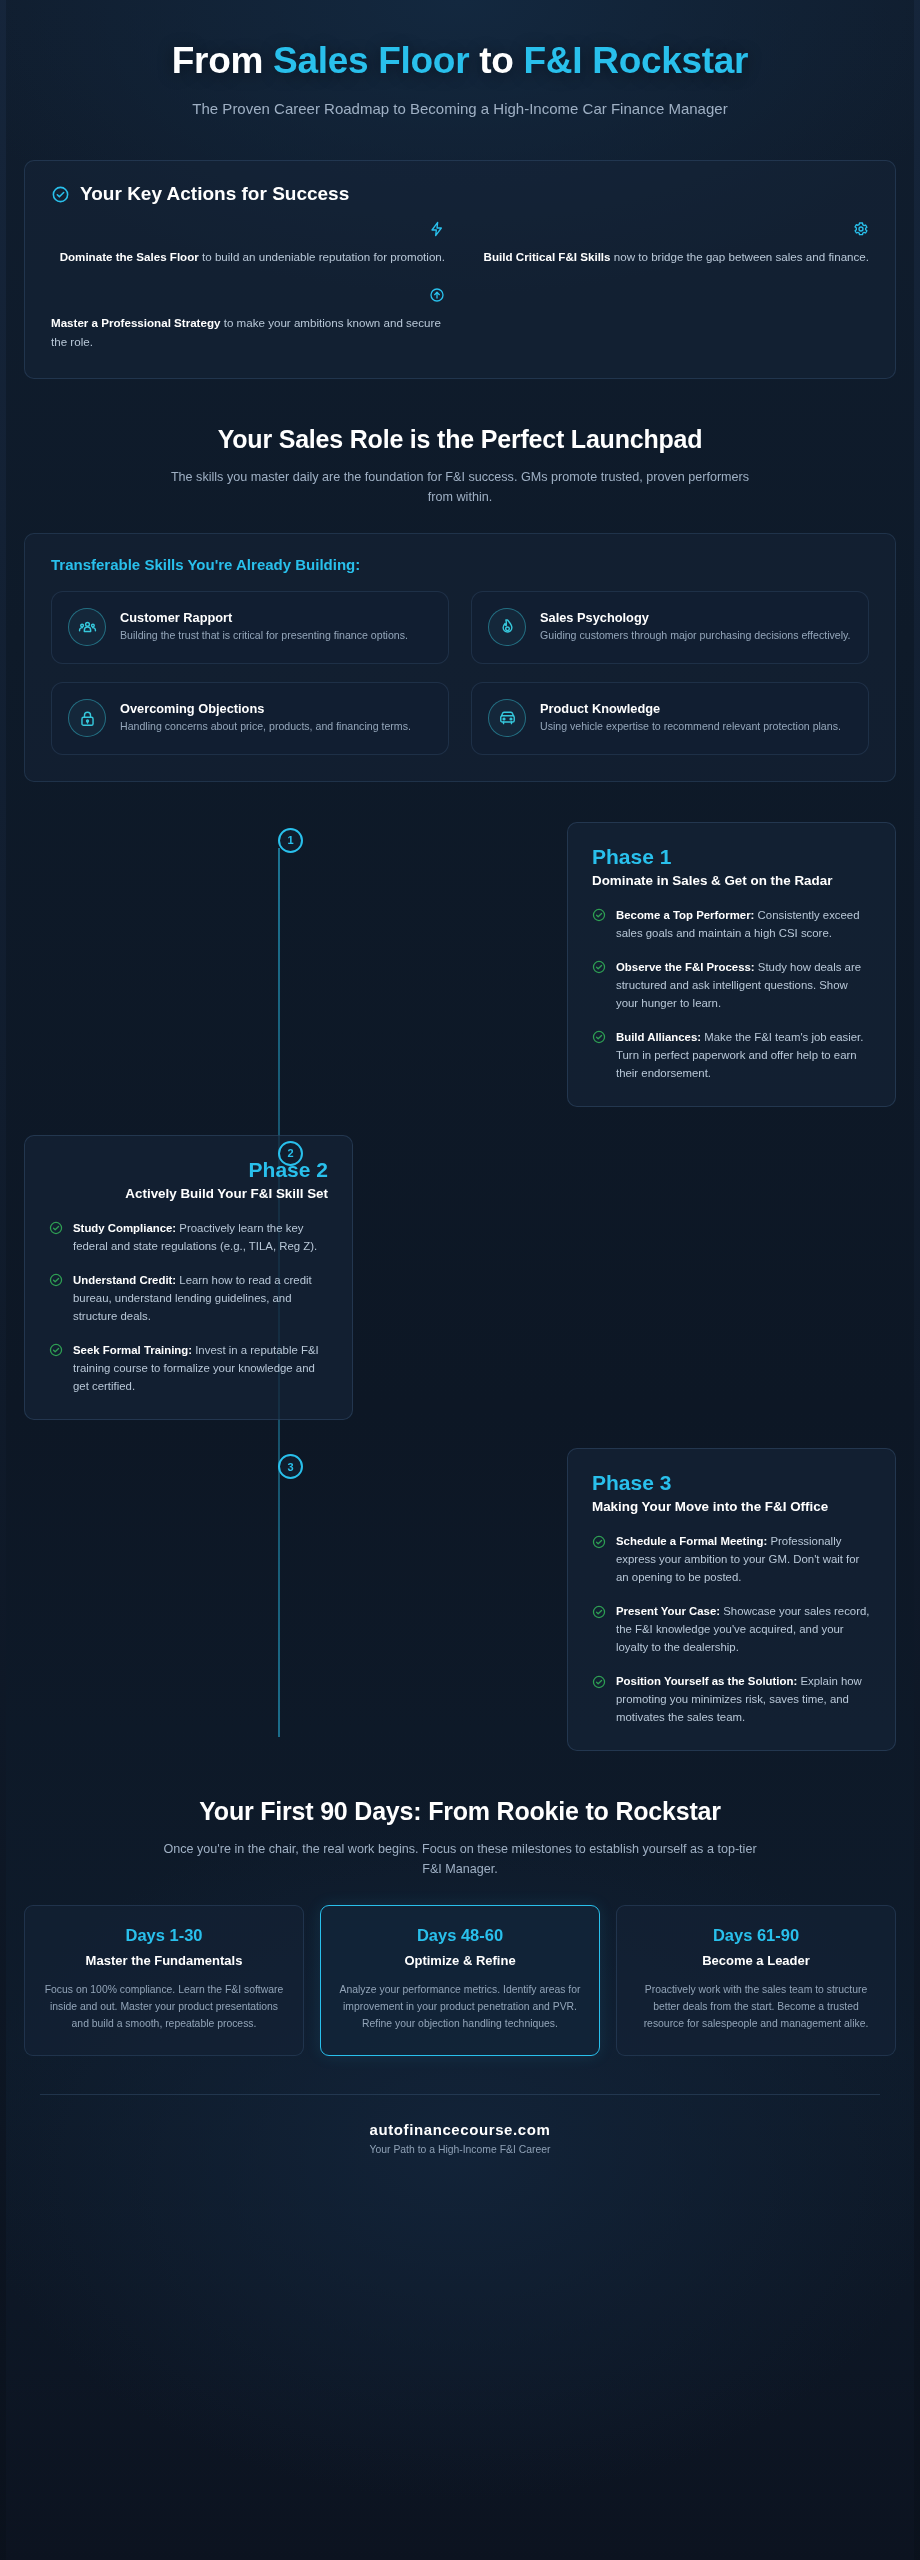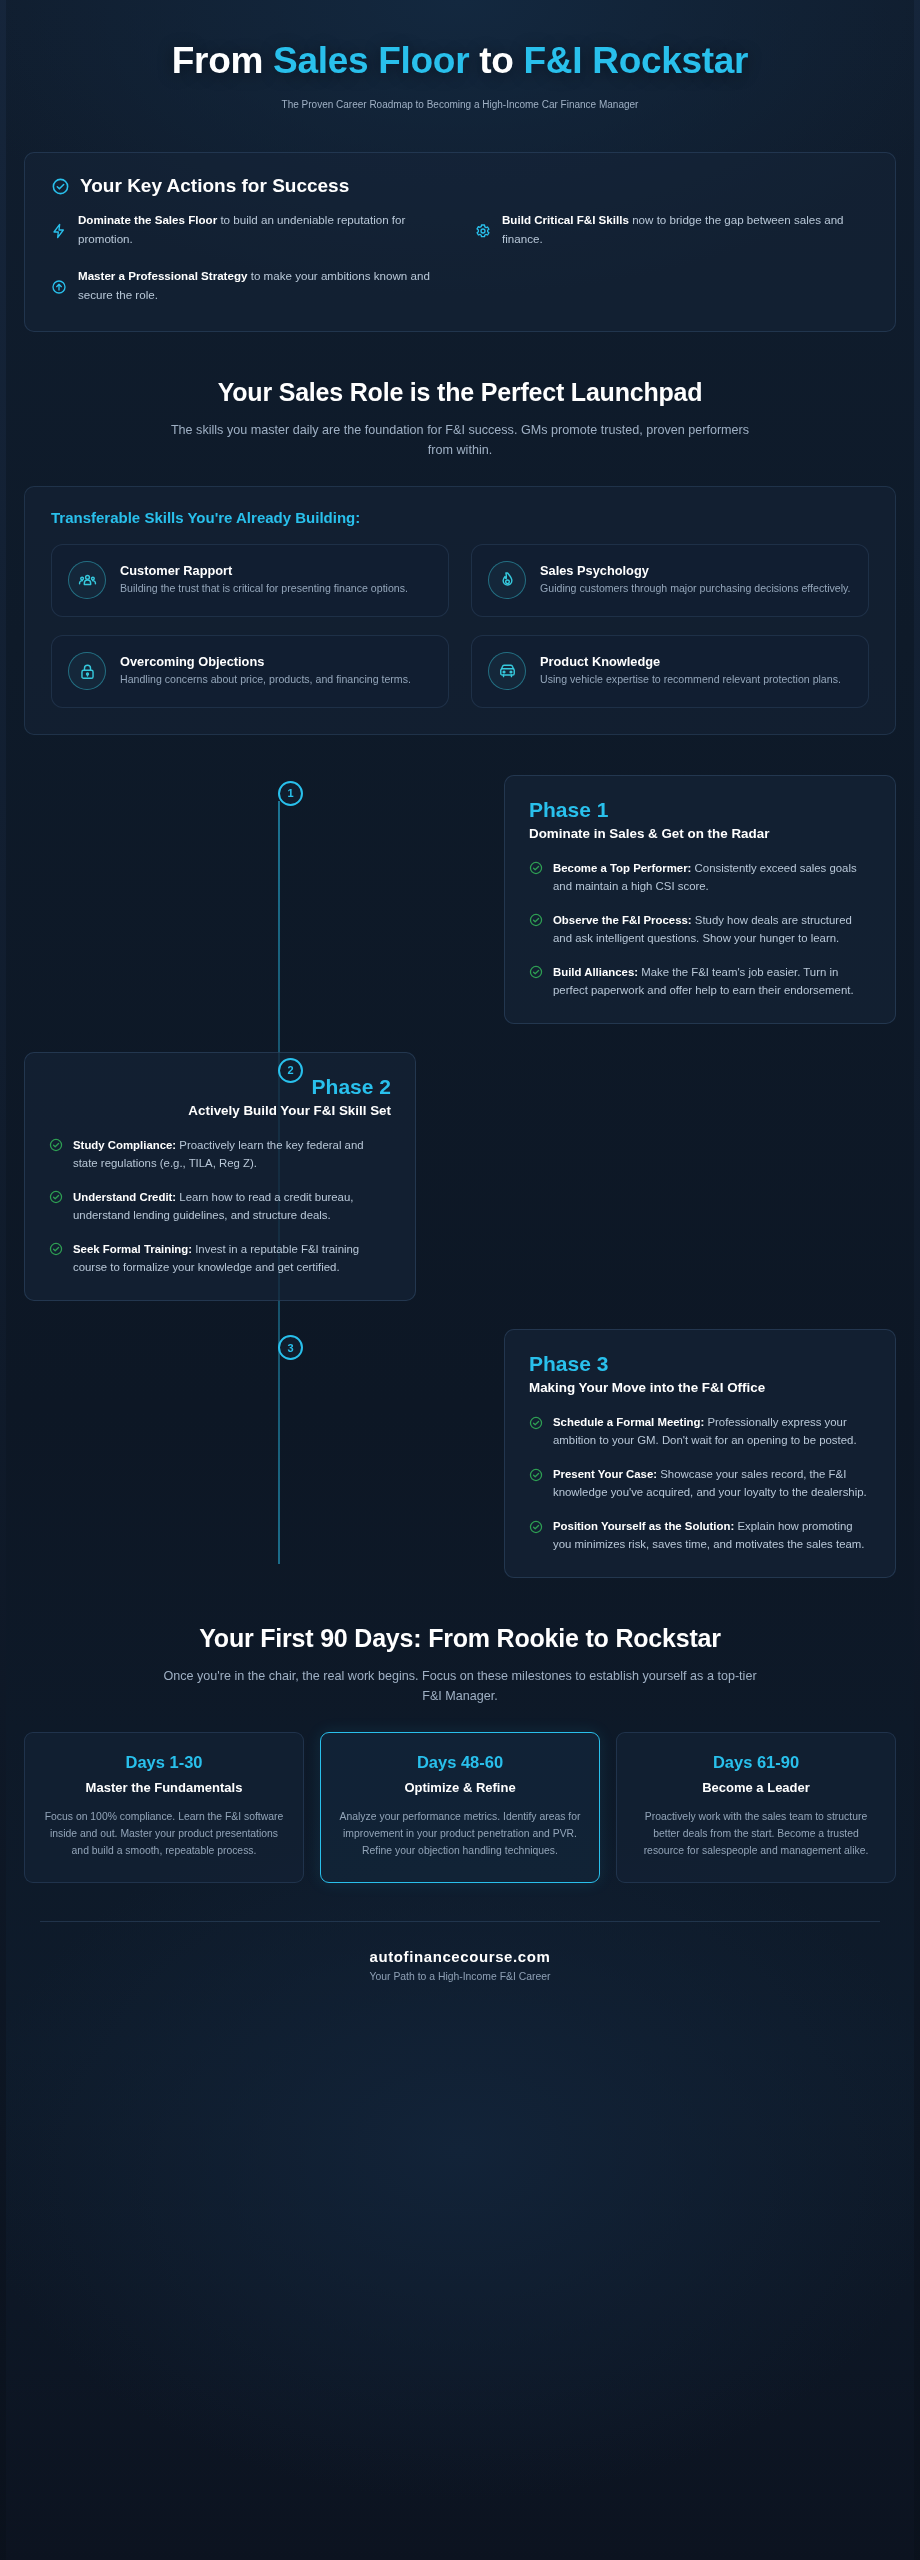--- a/index.html
+++ b/index.html
@@ -42,21 +42,21 @@
     font-weight:bold;
     letter-spacing:-0.3px;
     line-height:1.16;
     color:#ffffff;
     text-shadow:0 2px 16px rgba(0,0,0,.45);
   }
   .title .accent { color:#29c0ec; }
   .subtitle {
     margin:14px auto 0;
     max-width:560px;
-    font-size:10px;
+    font-size:15px;
     line-height:1.55;
     color:#9fb0c4;
   }
 
   
   .panel {
     margin:40px 24px 0;
     background:rgba(22,36,56,.55);
     border:1px solid rgba(62,92,128,.35);
     border-radius:10px;
@@ -68,21 +68,21 @@
     margin-bottom:14px;
   }
   .ico-check-circle{ width:19px; height:19px; flex:none; display:block; }
 
   .actions-grid {
     display:grid;
     grid-template-columns:1fr 1fr;
     gap:18px 30px;
   }
   .action {
-    display:flex; gap:11px; align-items:center;
+    display:flex; gap:11px; align-items:flex-end;flex-direction:column;
   }
   .action .ic { width:16px; height:16px; flex:none; margin-top:2px; }
   .action .txt {
     font-size:11.6px;
     line-height:1.62;
     color:#b9c8d8;
   }
   .action .txt b { color:#ffffff; font-weight:bold; }
 
   
@@ -154,21 +154,21 @@
     border-radius:50%;
     border:2px solid #29c0ec;
     background:#101d2e;
     color:#29c0ec;
     font-size:11px; font-weight:bold;
     display:flex; align-items:center; justify-content:center;
     z-index:2;
   }
 
   .phase-card {
-    width:392px;
+    width:329px;
     background:rgba(21,35,54,.72);
     border:1px solid rgba(60,90,126,.4);
     border-radius:10px;
     padding:22px 24px 24px;
   }
   .phase-card.align-right { text-align:right; }
   .phase-num { font-size:21px; font-weight:bold; color:#29c0ec; }
   .phase-sub { font-size:13.4px; font-weight:bold; color:#ffffff; margin-top:4px; }
 
   .phase-list { margin-top:18px; text-align:left; }

